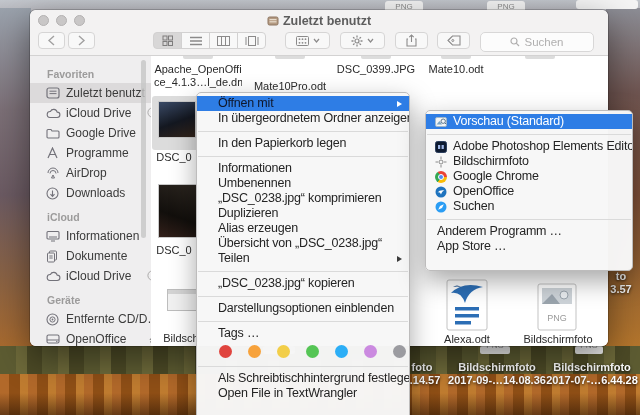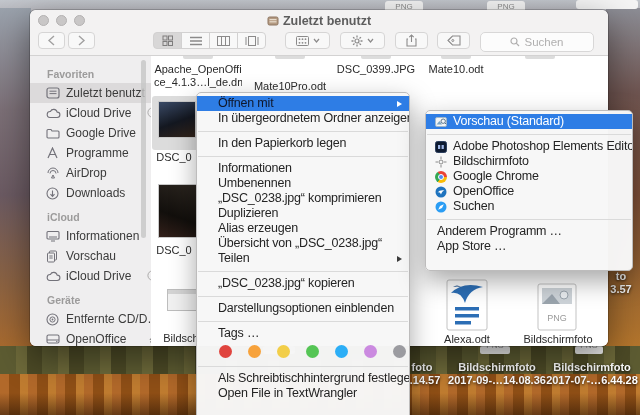--- a/index.html
+++ b/index.html
@@ -307,21 +307,21 @@
     </div>
     <div class="sb-row">
       <span class="sb-ico">
           <svg width="13" height="13" viewBox="0 0 13 13">
             <rect x="3.5" y="1" width="7" height="9" rx="1" fill="none" stroke="#73727a"></rect>
             <rect x="1.5" y="3" width="7" height="9" rx="1" fill="#efeeef" stroke="#73727a"></rect>
             <line x1="3.3" y1="6" x2="6.7" y2="6" stroke="#73727a"></line>
             <line x1="3.3" y1="8" x2="6.7" y2="8" stroke="#73727a"></line>
           </svg>
         </span>
-      <span>Vorschau</span>
+      <span>Dokumente</span>
     </div>
     <div class="sb-row">
       <span class="sb-ico">
           <svg width="15" height="11" viewBox="0 0 15 11">
             <path d="M4 9.5 a3 3 0 0 1 0.4-6 a3.6 3.6 0 0 1 6.8 0.6 a2.6 2.6 0 0 1 0 5.4 Z" fill="none" stroke="#73727a" stroke-width="1.1"></path>
           </svg>
         </span>
       <span>iCloud Drive</span>
       <span class="sb-right">
           <svg width="11" height="11" viewBox="0 0 11 11">

